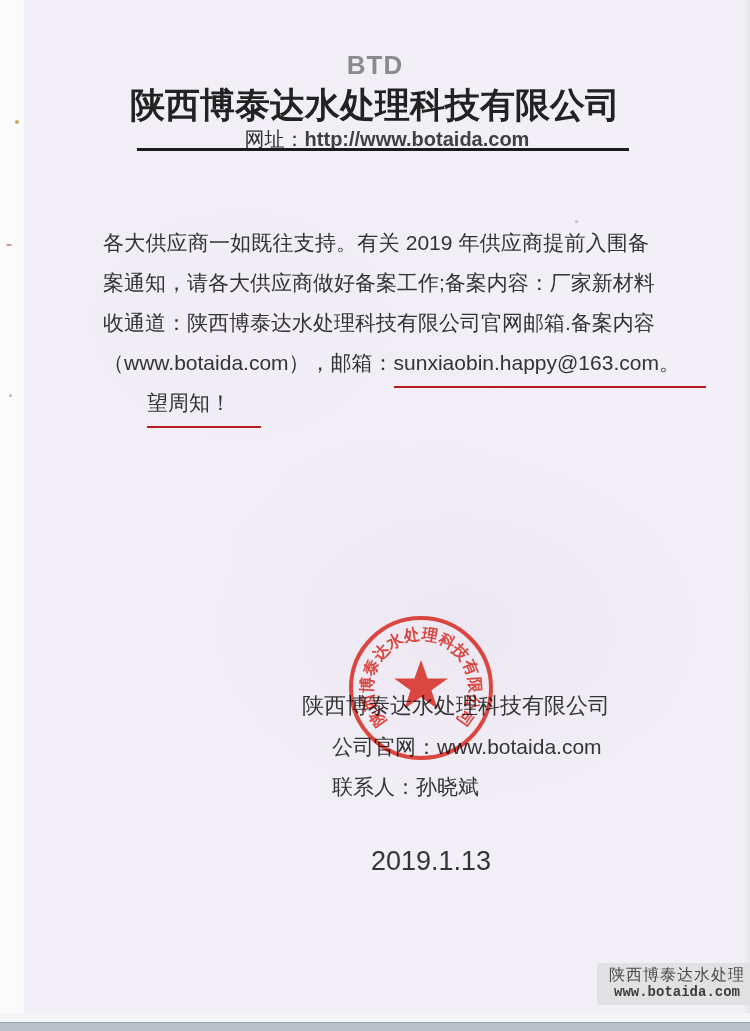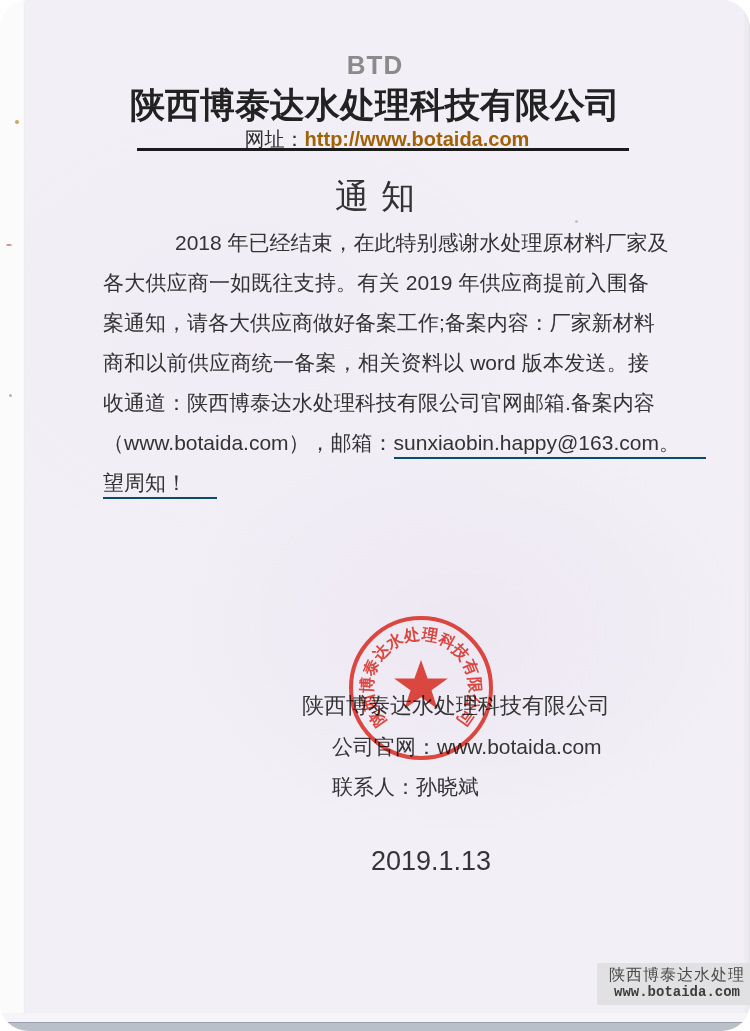--- a/index.html
+++ b/index.html
@@ -1,20 +1,19 @@
 <!DOCTYPE html>
 <html><head>
 <meta charset="utf-8">
 <style>
   html,body{margin:0;padding:0;}
   .page{
     position:relative; width:750px; height:1031px; overflow:hidden;
     background:#fbfbfc;
     font-family:"Liberation Sans","DejaVu Sans",sans-serif;
-    border-radius:28px;
   }
   .paper{
     position:absolute; left:25px; top:0; width:720px; height:1013px;
     background:
       radial-gradient(420px 300px at 60% 62%, rgba(233,225,238,.55), rgba(233,225,238,0) 70%),
       radial-gradient(500px 380px at 30% 32%, rgba(240,234,245,.5), rgba(240,234,245,0) 70%),
       #f2eff6;
     box-shadow:0 1px 2px rgba(140,140,150,.35);
   }
   .right-shadow{position:absolute; right:0; top:0; width:6px; height:1013px;
@@ -24,33 +23,33 @@
     background:#b9c0ca; border-top:1px solid #99a1ae;}
   .speck{position:absolute; border-radius:50%;}
 
   
   .logo{position:absolute; left:0; top:50px; width:750px; text-align:center;
     font-size:26px; font-weight:bold; letter-spacing:1px; color:#8b8b8b;}
   .company-title{position:absolute; left:0; top:82px; width:750px; text-align:center;
     font-size:35px; font-weight:bold; color:#222; white-space:nowrap;}
   .site-line{position:absolute; left:0; top:126px; width:750px; text-align:center;
     font-size:20px; color:#2f2f2f; transform:translateX(12px); white-space:nowrap;}
-  .site-line .url{font-weight:600; color:#a16207;}
+  .site-line .url{font-weight:600; color:#404040;}
   .head-rule{position:absolute; left:137px; top:148px; width:492px; height:3px; background:#1b1b1b;}
 
   
   .notice-title{position:absolute; left:0; top:174px; width:750px; text-align:center;
     font-size:34px; letter-spacing:12px; color:#333; text-indent:12px;}
   .notice-body{position:absolute; left:103px; top:223px; width:546px;
     font-size:21px; color:#333; }
   .bline{height:40px; line-height:40px; white-space:nowrap;
     text-align:justify; text-align-last:justify;}
   .bline.indent{padding-left:72px;}
-  .bline.lastline{text-align:center; text-align-last:left;}
-  .ul{display:inline-block; line-height:1.25; padding-bottom:1px; border-bottom:2px solid #0c4a6e;}
+  .bline.lastline{text-align:center; text-align-last:left;margin-left:44px;}
+  .ul{display:inline-block; line-height:1.25; padding-bottom:10px; border-bottom:2px solid #b91c1c;}
   .pad24{padding-right:26px;}
   .pad28{padding-right:30px;}
 
   
   .sig{position:absolute; white-space:nowrap; color:#353535;}
   .sig-company{left:302px; top:691px; font-size:22px;}
   .sig-website{left:332px; top:733px; font-size:21px;}
   .sig-contact{left:332px; top:773px; font-size:21px;}
   .sig-phone{left:332px; top:813px; font-size:21px;}
   .sig-date{left:371px; top:846px; font-size:27px;}
@@ -85,27 +84,24 @@
   <div class="speck" style="left:15px;top:120px;width:4px;height:4px;background:#c8a95e;"></div>
   <div class="speck" style="left:6px;top:244px;width:6px;height:2px;background:#cc8f85;"></div>
   <div class="speck" style="left:9px;top:394px;width:3px;height:3px;background:#b9b2c0;"></div>
   <div class="speck" style="left:575px;top:220px;width:3px;height:3px;background:#c4bfc9;"></div>
 
   <div class="logo">BTD</div>
   <div class="company-title">陕西博泰达水处理科技有限公司</div>
   <div class="site-line"><span>网址：</span><span class="url">http://www.botaida.com</span></div>
   <div class="head-rule"></div>
 
-  <div class="notice-title">通知</div>
   <div class="notice-body">
     <div id="lines-normal">
-        <div class="bline indent">2018 年已经结束，在此特别感谢水处理原材料厂家及</div>
         <div class="bline">各大供应商一如既往支持。有关 2019 年供应商提前入围备</div>
         <div class="bline">案通知，请各大供应商做好备案工作;备案内容：厂家新材料</div>
-        <div class="bline">商和以前供应商统一备案，相关资料以 word 版本发送。接</div>
         <div class="bline">收通道：陕西博泰达水处理科技有限公司官网邮箱.备案内容</div>
       </div>
     <div class="bline"><span>（www.botaida.com），邮箱：</span><span class="ul pad24">sunxiaobin.happy@163.com。</span></div>
     <div class="bline lastline"><span class="ul pad28">望周知！</span></div>
   </div>
 
   <div class="sig sig-company">陕西博泰达水处理科技有限公司</div>
   <div class="sig sig-contact">联系人：孙晓斌</div>
   <div class="sig sig-website">公司官网：www.botaida.com</div>
   <div class="sig sig-date">2019.1.13</div>

